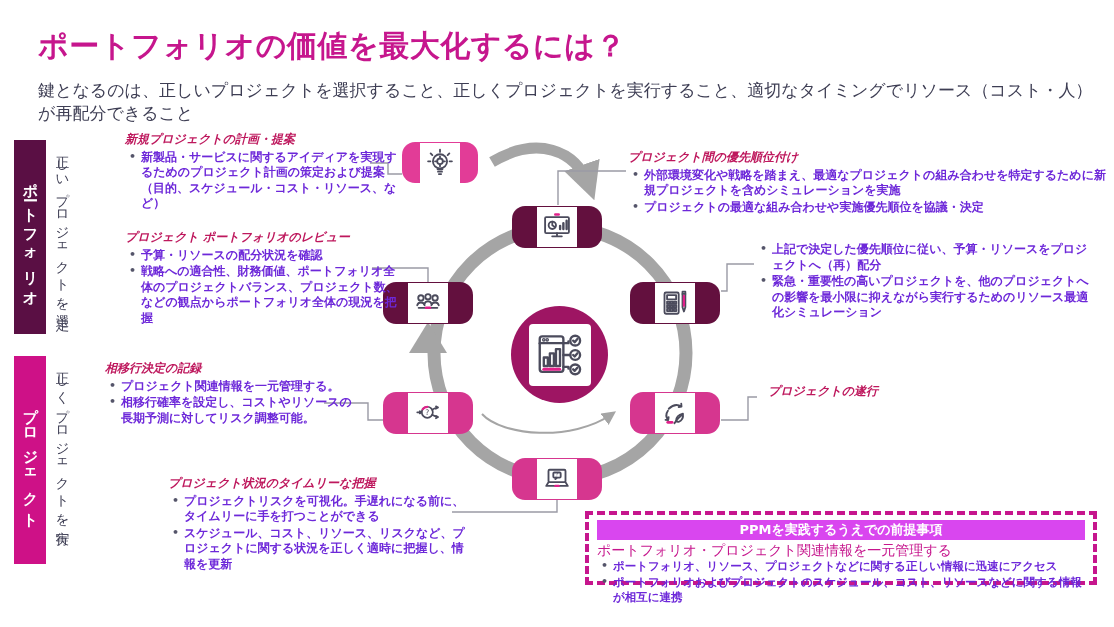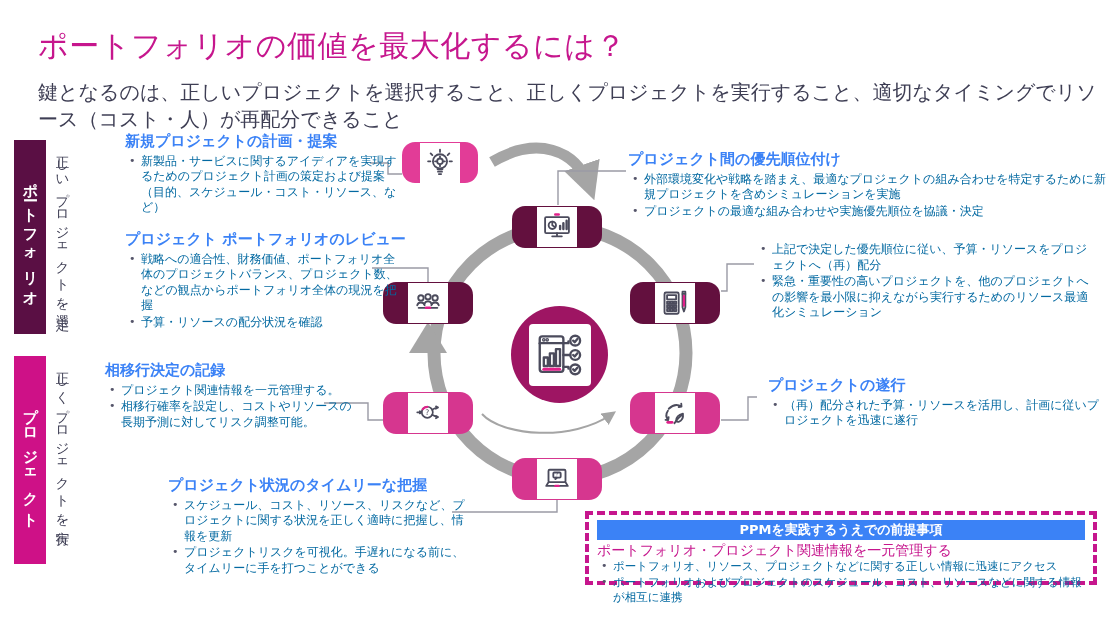--- a/index.html
+++ b/index.html
@@ -2,47 +2,47 @@
 <html><head>
 <meta charset="utf-8">
 <style>
   html,body{margin:0;padding:0;}
   body{
     width:1114px;height:627px;position:relative;overflow:hidden;background:#ffffff;
     font-family:"DejaVu Sans","Liberation Sans",sans-serif;
   }
   .abs{position:absolute;}
   
-  .page-title{left:38px;top:26px;font-size:30px;font-weight:400;color:#C6168D;letter-spacing:0.5px;}
-  .page-subtitle{left:38px;top:79px;font-size:20px;font-weight:500;color:#3E3E54;width:1060px;}
+  .page-title{left:38px;top:26px;font-size:30px;font-weight:700;color:#C6168D;letter-spacing:0.5px;}
+  .page-subtitle{left:38px;top:79px;font-size:17px;font-weight:500;color:#3E3E54;width:1060px;}
   
   .vbar{width:32px;display:flex;align-items:center;justify-content:center;}
   .vbar-label{writing-mode:vertical-rl;text-orientation:upright;color:#ffffff;font-weight:bold;font-size:15px;letter-spacing:4px;}
   .vcaption{writing-mode:vertical-rl;text-orientation:upright;color:#3E3E54;font-size:13.5px;font-weight:500;letter-spacing:2px;}
   .bar-portfolio{left:14px;top:140px;height:194px;background:#5A0F44;}
   .bar-project{left:14px;top:356px;height:208px;background:#CE1187;}
   .cap-portfolio{left:54px;top:146px;height:186px;}
   .cap-project{left:54px;top:362px;height:196px;}
   
   .block{line-height:1.3;}
-  .block-title{font-size:15px;font-weight:bold;color:#3b82f6;margin-bottom:2px;}
+  .block-title{font-size:12px;font-weight:bold;color:#be185d;margin-bottom:2px;font-style:italic;}
   .bullets{margin:1px 0 0;padding:0 0 0 16px;list-style:none;}
-  .bullets li{position:relative;font-size:12px;color:#0369a1;margin-bottom:1px;}
+  .bullets li{position:relative;font-size:12px;color:#6d28d9;margin-bottom:1px;font-weight:bold;}
   .bullets li::before{content:"•";position:absolute;left:-12px;top:0;color:#55556a;font-size:11px;}
   
   .node{border-radius:13px;display:flex;align-items:center;justify-content:center;}
   .node-dark{background:#63103E;}
   .node-pink{background:#D6368F;}
   .node-pink-light{background:#E23C97;}
   .node .icon-tile{width:40px;height:40px;background:#ffffff;display:flex;align-items:center;justify-content:center;}
   .center-circle{left:511px;top:306px;width:97px;height:97px;border-radius:50%;background:#9E1563;display:flex;align-items:center;justify-content:center;}
   .center-circle .icon-tile{width:62px;height:62px;background:#ffffff;border-radius:4px;display:flex;align-items:center;justify-content:center;}
   
   .ppm-box{left:585px;top:511px;width:512px;height:74px;border:4px dashed #C6168D;background:#ffffff;padding:5px 8px 4px;box-sizing:border-box;}
-  .ppm-header{background:#3b82f6;color:#ffffff;text-align:center;font-size:13px;font-weight:bold;padding:1px 0;}
+  .ppm-header{background:#d946ef;color:#ffffff;text-align:center;font-size:13px;font-weight:bold;padding:1px 0;}
   .ppm-subheader{font-size:14px;font-weight:normal;color:#C6168D;margin-top:2px;line-height:1.15;}
   .ppm-box .bullets li{font-size:11.5px;}
   svg text{font-family:"DejaVu Sans",sans-serif;}
 </style>
 </head>
 <body>
 
 <div class="abs page-title">ポートフォリオの価値を最大化するには？</div>
 <div class="abs page-subtitle">鍵となるのは、正しいプロジェクトを選択すること、正しくプロジェクトを実行すること、適切なタイミングでリソース（コスト・人）が再配分できること</div>
 
@@ -206,61 +206,58 @@
 <div class="abs block" style="left:125px;top:132px;width:272px;">
   <div class="block-title">新規プロジェクトの計画・提案</div>
   <ul class="bullets">
     <li>新製品・サービスに関するアイディアを実現するためのプロジェクト計画の策定および提案（目的、スケジュール・コスト・リソース、など）</li>
   </ul>
 </div>
 
 <div class="abs block" style="left:125px;top:230px;width:282px;">
   <div class="block-title">プロジェクト ポートフォリオのレビュー</div>
   <ul class="bullets">
+    <li>予算・リソースの配分状況を確認</li>
     <li>戦略への適合性、財務価値、ポートフォリオ全体のプロジェクトバランス、プロジェクト数、などの観点からポートフォリオ全体の現況を把握</li>
-    <li>予算・リソースの配分状況を確認</li>
   </ul>
 </div>
 
 <div class="abs block" style="left:105px;top:361px;width:250px;">
   <div class="block-title">相移行決定の記録</div>
   <ul class="bullets">
     <li>プロジェクト関連情報を一元管理する。</li>
     <li>相移行確率を設定し、コストやリソースの長期予測に対してリスク調整可能。</li>
   </ul>
 </div>
 
 <div class="abs block" style="left:168px;top:476px;width:300px;">
   <div class="block-title">プロジェクト状況のタイムリーな把握</div>
   <ul class="bullets">
+    <li>プロジェクトリスクを可視化。手遅れになる前に、タイムリーに手を打つことができる</li>
     <li>スケジュール、コスト、リソース、リスクなど、プロジェクトに関する状況を正しく適時に把握し、情報を更新</li>
-    <li>プロジェクトリスクを可視化。手遅れになる前に、タイムリーに手を打つことができる</li>
   </ul>
 </div>
 
 <div class="abs block" style="left:628px;top:150px;width:478px;">
   <div class="block-title">プロジェクト間の優先順位付け</div>
   <ul class="bullets">
     <li>外部環境変化や戦略を踏まえ、最適なプロジェクトの組み合わせを特定するために新規プロジェクトを含めシミュレーションを実施</li>
     <li>プロジェクトの最適な組み合わせや実施優先順位を協議・決定</li>
   </ul>
 </div>
 
 <div class="abs block" style="left:756px;top:241px;width:338px;">
   <ul class="bullets">
     <li>上記で決定した優先順位に従い、予算・リソースをプロジェクトへ（再）配分</li>
     <li>緊急・重要性の高いプロジェクトを、他のプロジェクトへの影響を最小限に抑えながら実行するためのリソース最適化シミュレーション</li>
   </ul>
 </div>
 
-<div class="abs block" style="left:768px;top:376px;width:340px;">
+<div class="abs block" style="left:768px;top:384px;width:340px;">
   <div class="block-title">プロジェクトの遂行</div>
-  <ul class="bullets">
-    <li>（再）配分された予算・リソースを活用し、計画に従いプロジェクトを迅速に遂行</li>
-  </ul>
 </div>
 
 <div class="abs ppm-box">
   <div class="ppm-header">PPMを実践するうえでの前提事項</div>
   <div class="ppm-subheader">ポートフォリオ・プロジェクト関連情報を一元管理する</div>
   <ul class="bullets">
     <li>ポートフォリオ、リソース、プロジェクトなどに関する正しい情報に迅速にアクセス</li>
     <li>ポートフォリオおよびプロジェクトのスケジュール、コスト、リソースなどに関する情報が相互に連携</li>
   </ul>
 </div>

